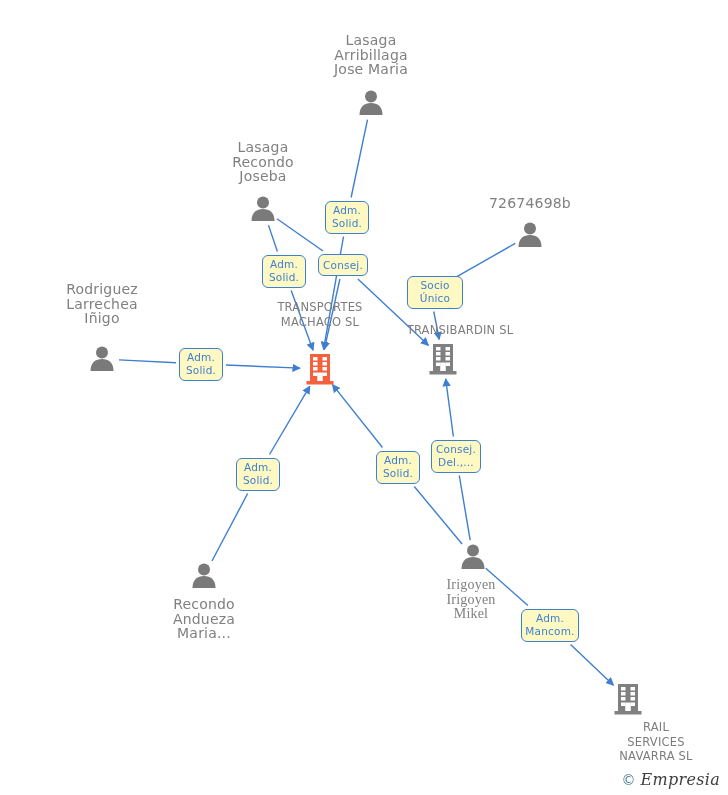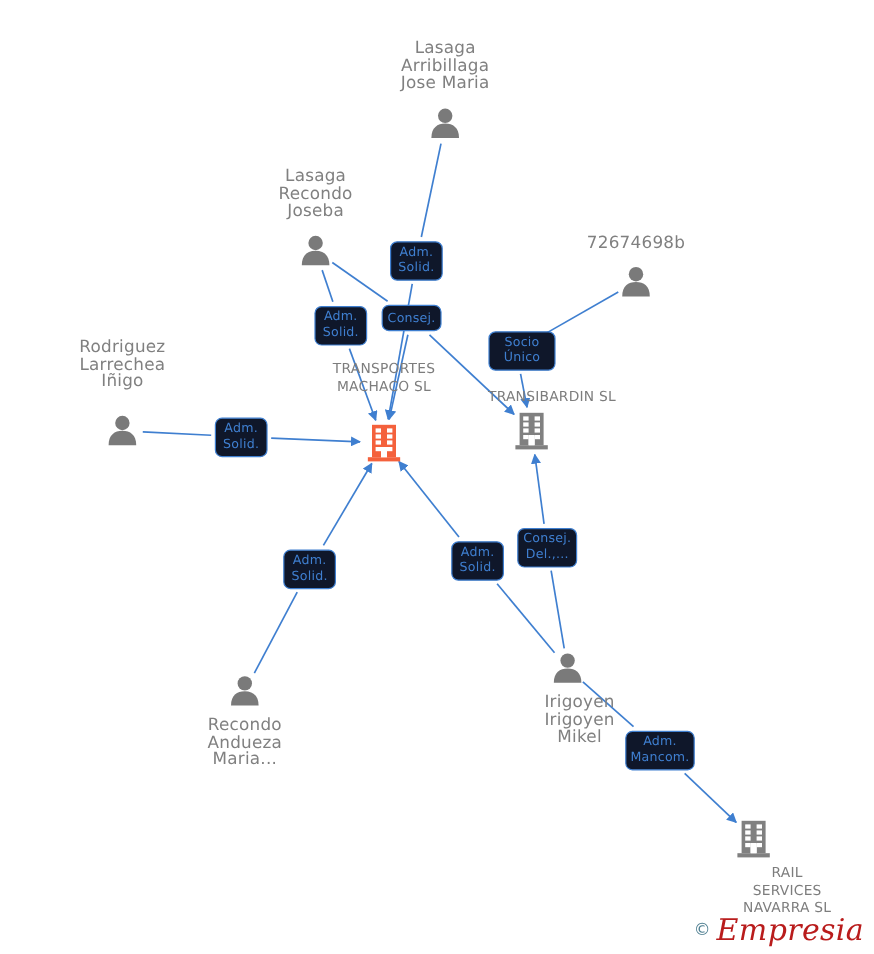--- a/index.html
+++ b/index.html
@@ -5,29 +5,29 @@
   html,body{margin:0;padding:0;background:#ffffff;}
   body{width:728px;height:795px;position:relative;overflow:hidden;
        font-family:"DejaVu Sans","Liberation Sans",sans-serif;}
   #graph{position:absolute;left:0;top:0;width:728px;height:795px;}
 
   .node-label{position:absolute;color:#808080;font-size:14px;line-height:14.5px;
               text-align:center;white-space:pre-line;letter-spacing:.2px;}
   .company-label{color:#7d7d7d;font-size:11.5px;}
 
   .icon{position:absolute;}
-  .rel-box{position:absolute;box-sizing:border-box;background:#0f172a;
+  .rel-box{position:absolute;box-sizing:border-box;background:#fef9c3;
            border:1.6px solid #3f7fd0;border-radius:6px;color:#3f7fd0;
            font-size:10.5px;line-height:13px;text-align:center;
            display:flex;flex-direction:column;align-items:center;
            justify-content:center;white-space:pre-line;letter-spacing:.2px;}
 
   .wm{position:absolute;right:8px;bottom:6px;display:flex;align-items:center;gap:5px;}
   .wm-c{color:#4f7f91;font-size:14px;}
-  .wm-t{color:#b91c1c;font-size:25px;font-style:italic;
+  .wm-t{color:#404040;font-size:16px;font-style:italic;
         font-family:"DejaVu Serif","Liberation Serif",serif;letter-spacing:.3px;}
 </style>
 </head>
 <body>
 
 <svg id="graph" viewBox="0 0 728 795">
   <defs>
     <marker id="arrow" viewBox="0 0 10 10" refX="9" refY="5" markerWidth="6" markerHeight="6" orient="auto-start-reverse">
       <path d="M 0 0 L 10 5 L 0 10 z" fill="#3f7fd0"></path>
     </marker>
@@ -86,21 +86,21 @@
         <circle cx="15" cy="8.5" r="6" fill="#7a7a7a"></circle>
         <path d="M3.5 27 C3.5 18.5 8.5 15 15 15 C21.5 15 26.5 18.5 26.5 27 Z" fill="#7a7a7a"></path>
       </svg></div>
     <div class="node-label" style="left: 104px; top: 597px; width: 200px;">Recondo
 Andueza
 Maria...</div>
     <div class="icon" style="left: 458px; top: 542px;"><svg width="30" height="30" viewBox="0 0 30 30">
         <circle cx="15" cy="8.5" r="6" fill="#7a7a7a"></circle>
         <path d="M3.5 27 C3.5 18.5 8.5 15 15 15 C21.5 15 26.5 18.5 26.5 27 Z" fill="#7a7a7a"></path>
       </svg></div>
-    <div class="node-label" style="left: 383px; top: 578px; width: 200px;">Irigoyen
+    <div class="node-label" style="left: 371px; top: 578px; width: 200px; font-family: Liberation Serif, serif;">Irigoyen
 Irigoyen
 Mikel</div>
     <div class="icon" style="left: 306px; top: 353px;"><svg width="28" height="32" viewBox="0 0 28 32">
         <rect x="4" y="1" width="20" height="27" fill="#f4613c"></rect>
         <rect x="0.5" y="28" width="27" height="3.5" fill="#f4613c"></rect>
         <rect x="11.5" y="20" width="5" height="8" fill="#fff"></rect>
         <rect x="7" y="4" width="4.5" height="3.5" fill="#fff"></rect>
         <rect x="7" y="9" width="4.5" height="3.5" fill="#fff"></rect>
         <rect x="7" y="14" width="4.5" height="3.5" fill="#fff"></rect>
         <rect x="16.5" y="4" width="4.5" height="3.5" fill="#fff"></rect>

